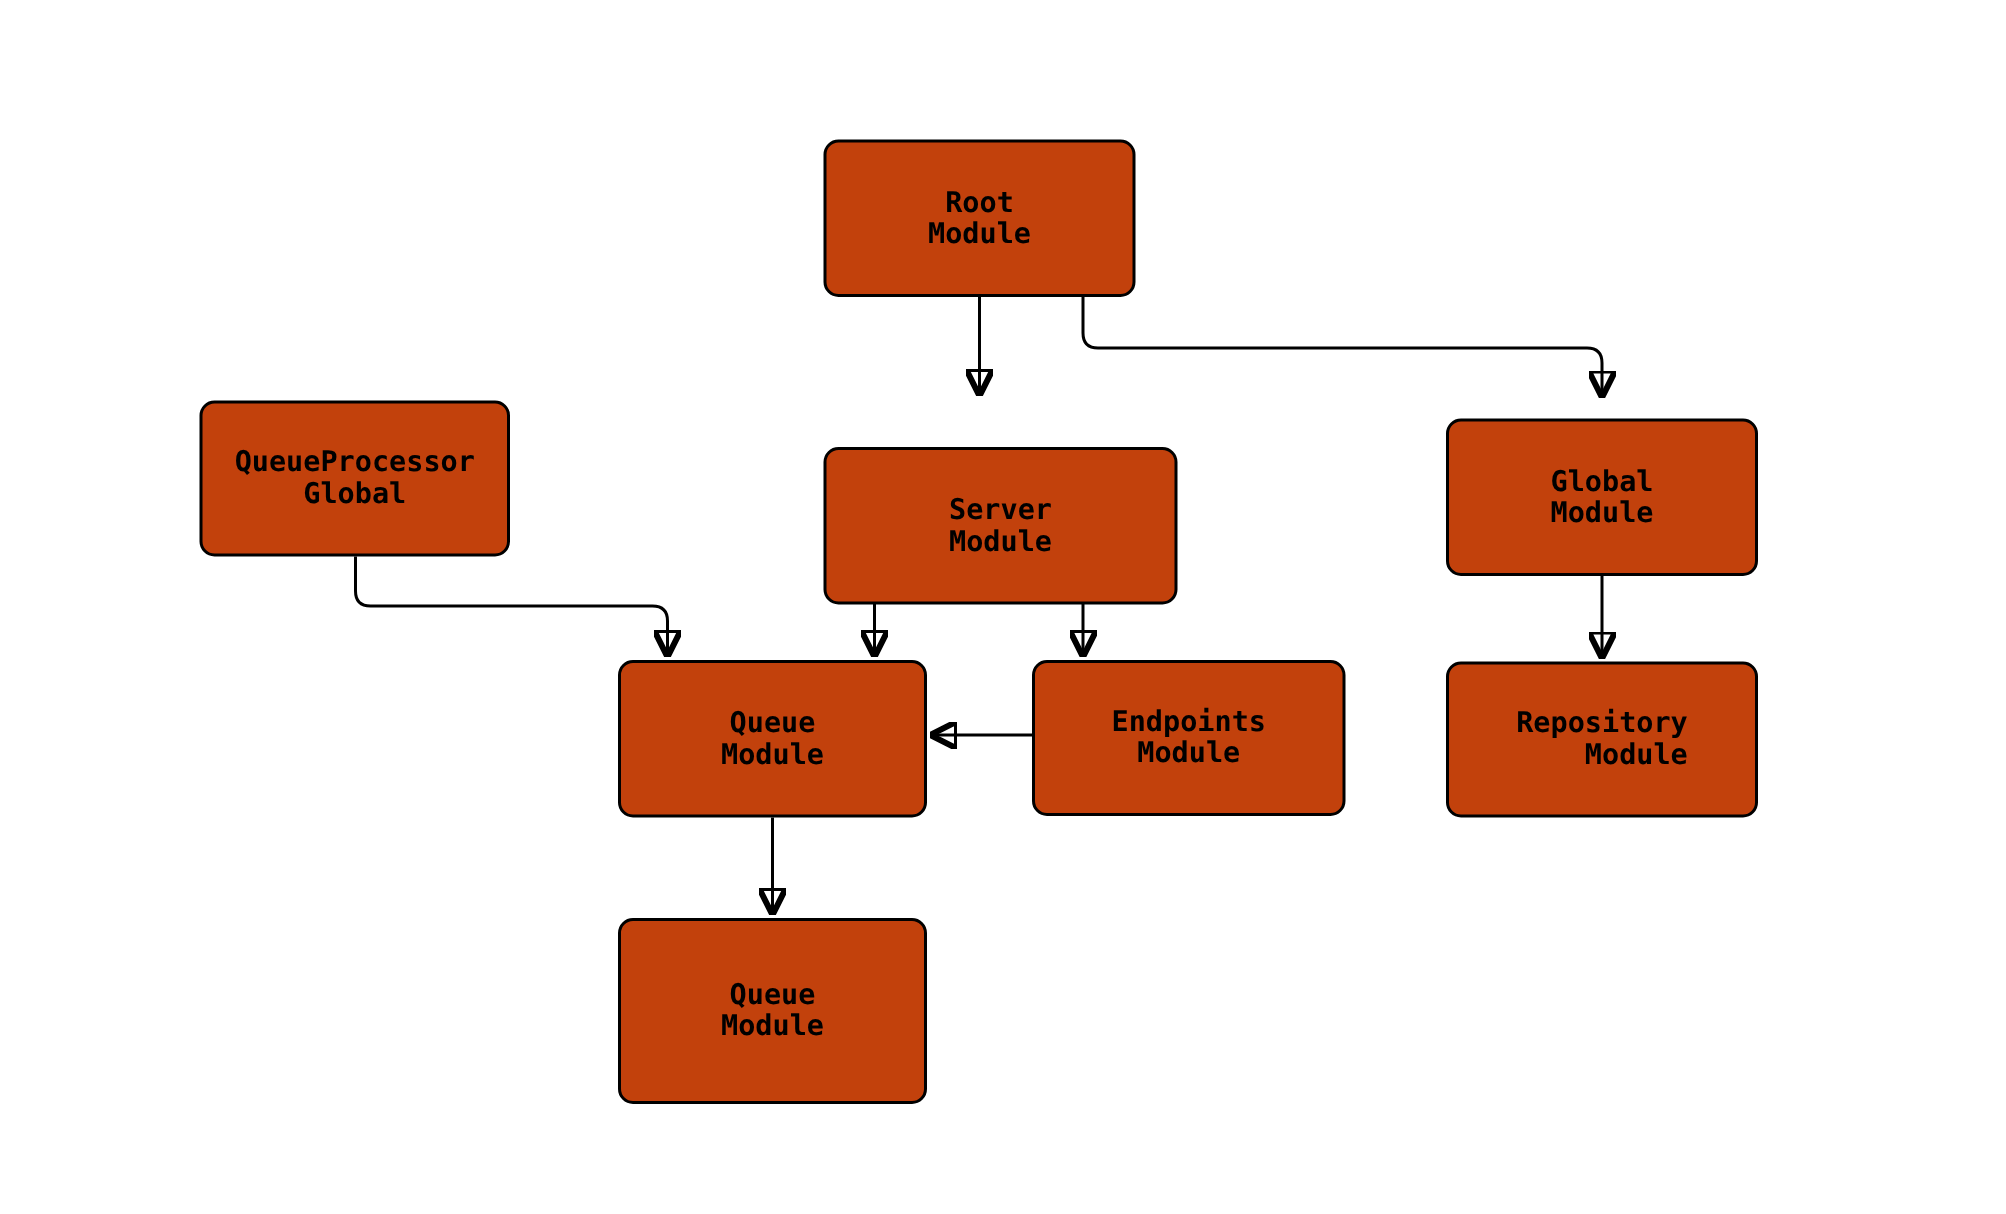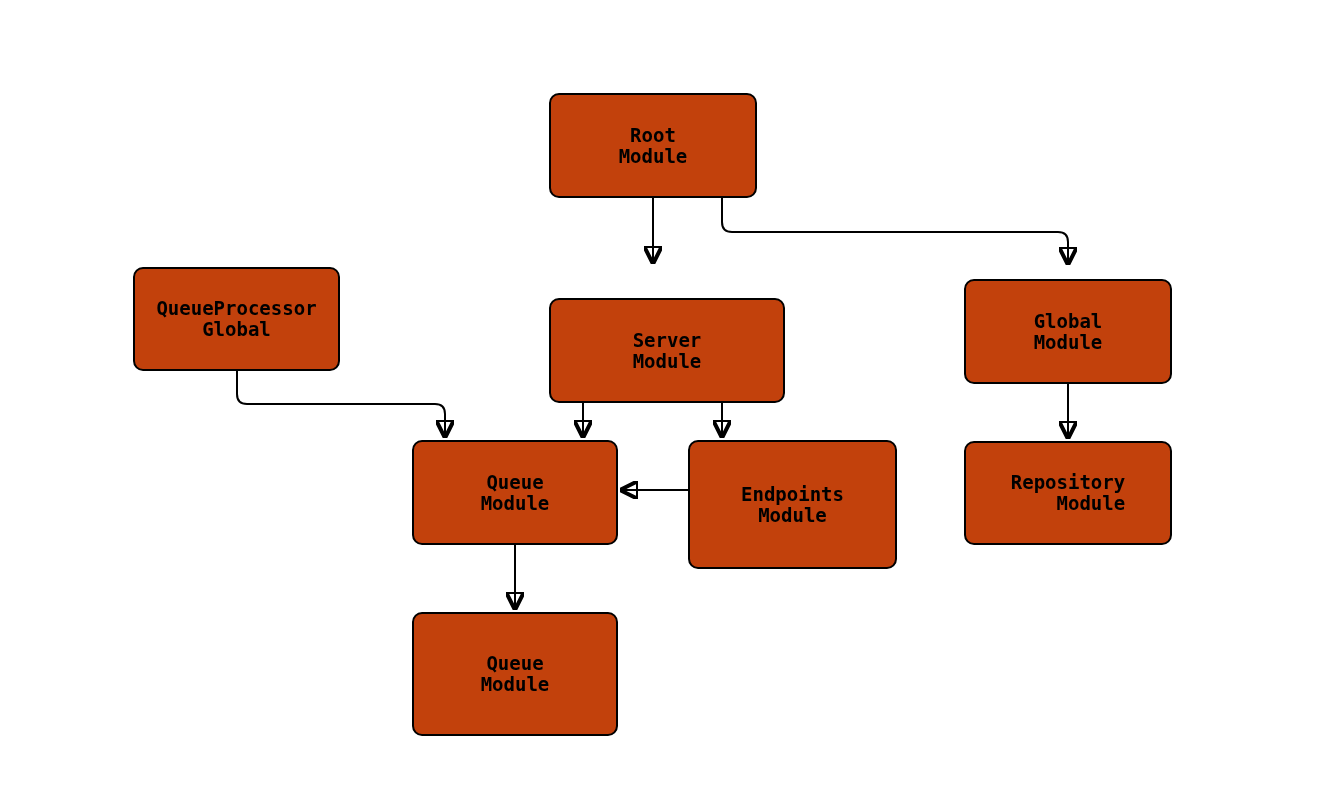--- a/index.html
+++ b/index.html
@@ -42,21 +42,21 @@
     line-height: 21px;
     color: #000000;
     white-space: pre-line;
   }
   
   .node-root          { left: 549px; top:  93px; width: 208px; height: 105px; }
   .node-server        { left: 549px; top: 266px; width: 236px; height: 105px; margin-top: 32px; }
   .node-queueprocessor{ left: 133px; top: 267px; width: 207px; height: 104px; }
   .node-global        { left: 964px; top: 267px; width: 208px; height: 105px; margin-top: 12px; }
   .node-core          { left: 412px; top: 440px; width: 206px; height: 105px; }
-  .node-endpoints     { left: 688px; top: 440px; width: 209px; height: 129px; justify-content: center; }
+  .node-endpoints     { left: 688px; top: 440px; width: 209px; height: 104px; justify-content: center; }
   .node-repository    { left: 964px; top: 441px; width: 208px; height: 104px; text-align: right; }
   .node-queue         { left: 412px; top: 612px; width: 206px; height: 124px; }
 </style>
 </head>
 <body>
 
 <div class="canvas">
 
   <svg class="edges" width="1337" height="809" viewBox="0 0 1337 809">
     <defs>

